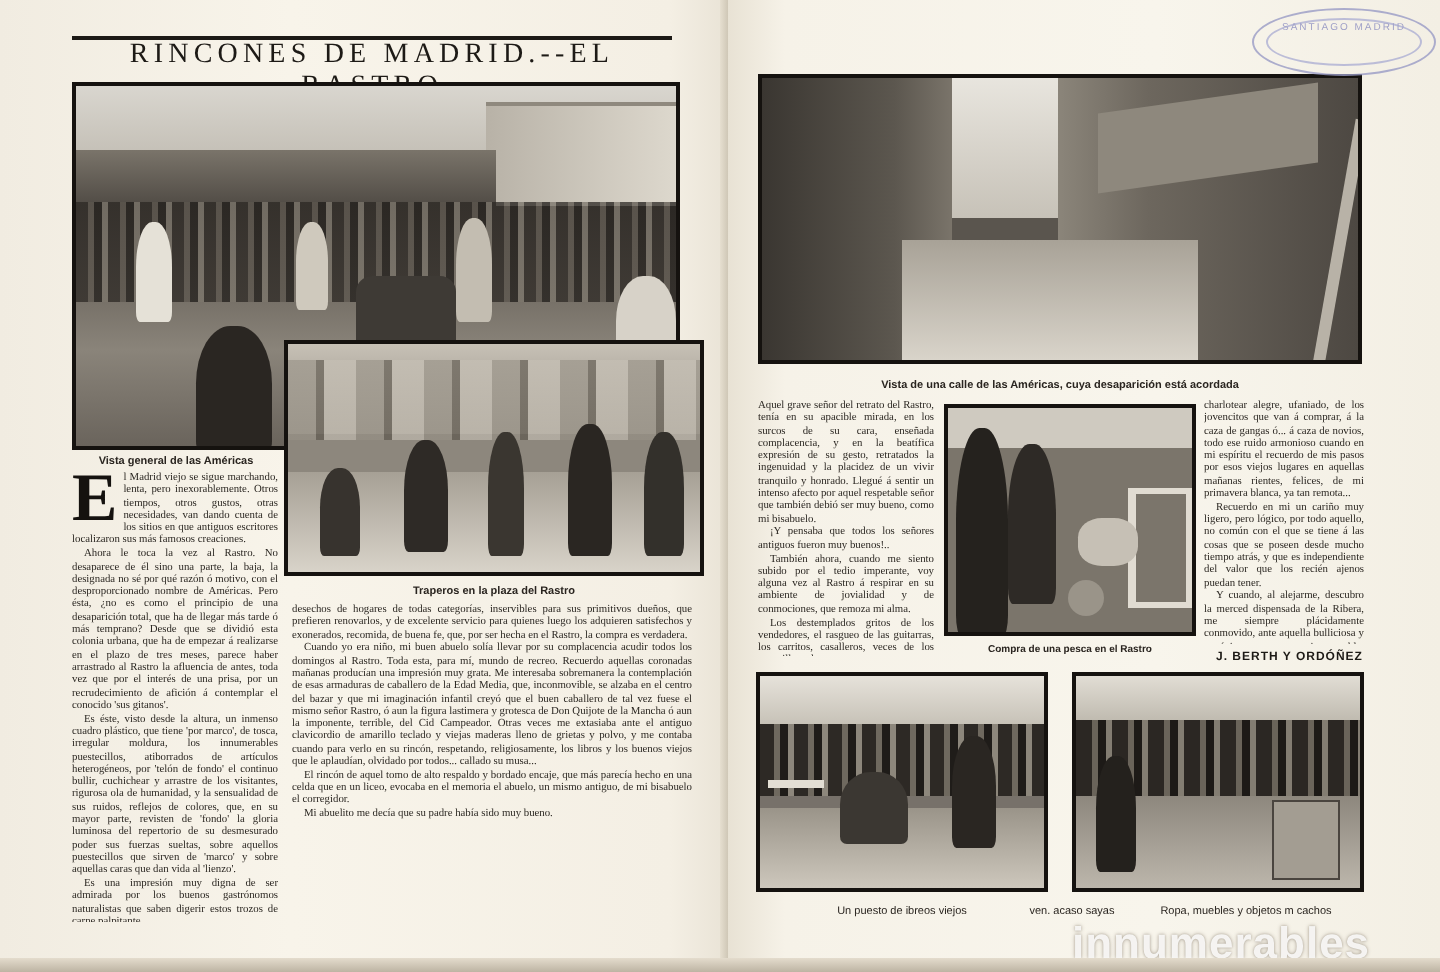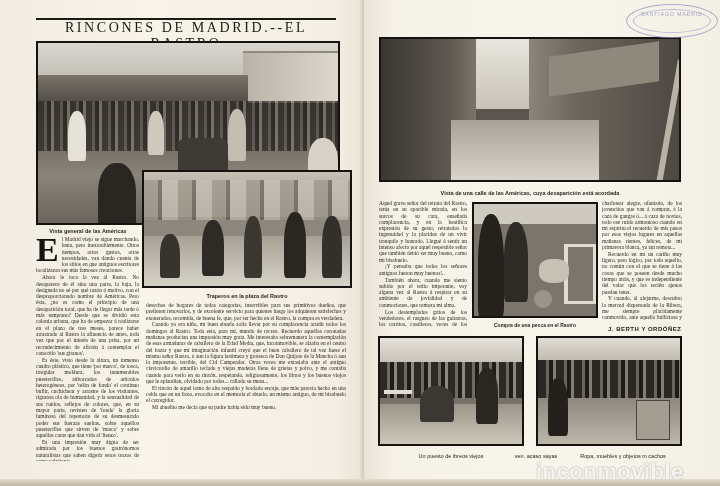--- a/index.html
+++ b/index.html
@@ -148,14 +148,14 @@
   <div class="caption" style="left:200px; top:453px; width:118px; font-weight:normal;">Ropa, muebles y objetos m cachos</div>
 </div>
 
 <div class="signature">J. BERTH Y ORDÓÑEZ</div>
 
 <div class="stamp">
   <div class="stamp-inner"></div>
   <div class="stamp-text">SANTIAGO MADRID</div>
 </div>
 
-<div class="watermark">inconmovible</div>
+<div class="watermark">innumerables</div>
 <div class="bottom-edge"></div>
 
 </body></html>

